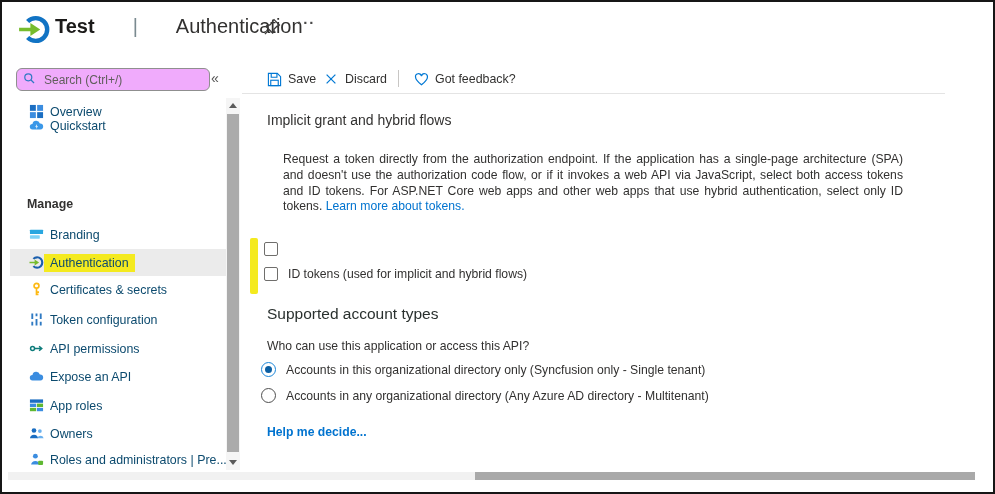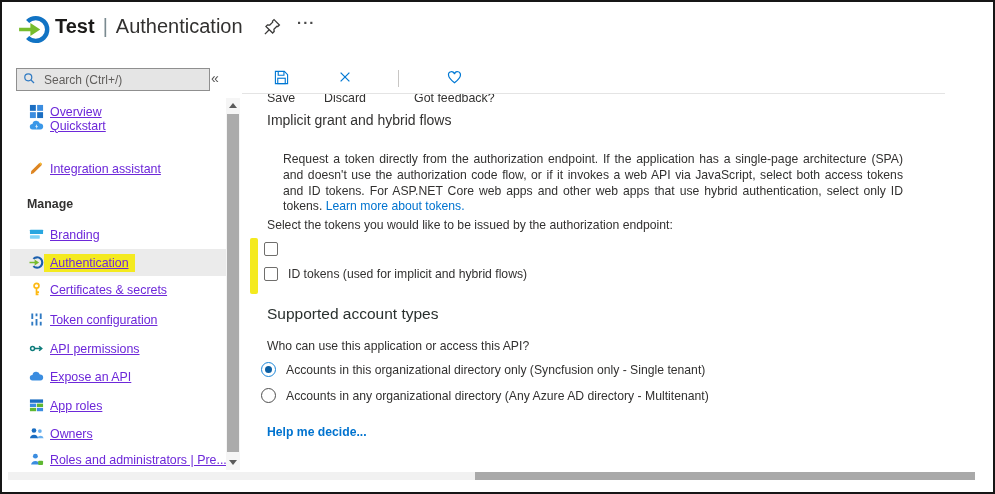--- a/index.html
+++ b/index.html
@@ -1,54 +1,54 @@
 <!DOCTYPE html>
 <html><head>
 <meta charset="utf-8">
 <style>
   html,body{margin:0;padding:0;background:#fff;}
   #page{
     position:relative;width:995px;height:494px;box-sizing:border-box;
     border:2px solid #161616;background:#fff;overflow:hidden;
     font-family:"Liberation Sans",sans-serif;color:#323130;
   }
-  .abs{position:absolute;}
+  .abs{position:absolute;gap:30px;}
   a.link{color:#0073cf;text-decoration:none;cursor:pointer;}
 
   
   .app-icon{left:16px;top:11px;width:33px;height:33px;}
   .page-title{left:53px;top:13px;font-size:20px;white-space:nowrap;display:flex;align-items:baseline;}
   .t-name{font-weight:700;color:#1b1a19;}
   .t-sep{color:#7a8a90;font-weight:400;margin:0 8px;}
   .t-page{font-weight:400;color:#323130;}
   .pin-btn{left:261px;top:15px;width:19px;height:19px;cursor:pointer;}
   .more-btn{left:295px;top:8px;font-size:15px;color:#4a4a4a;letter-spacing:2px;cursor:pointer;font-weight:700;}
 
   
   .search-box{left:14px;top:66px;width:194px;height:23px;box-sizing:border-box;
-    border:1px solid #8f8f8f;border-radius:0;background:#e5e5e5;display:flex;align-items:center;padding:0 6px;gap:6px;}
+    border:1px solid #8f8f8f;border-radius:6px;background:#f0abfc;display:flex;align-items:center;padding:0 6px;gap:6px;}
   .search-box input{border:none;outline:none;width:150px;font-size:12px;font-family:inherit;color:#323130;background:transparent;}
   .search-box input::placeholder{color:#605e5c;}
   .collapse-btn{left:209px;top:68px;font-size:14px;color:#555;cursor:pointer;}
   .nav-item{left:8px;width:216px;height:27px;display:flex;align-items:center;cursor:pointer;}
   .nav-item .nav-icon{position:absolute;left:19px;width:15px;height:15px;}
-  .nav-item .nav-label{position:absolute;left:40px;font-size:12.4px;color:#6d28d9;white-space:nowrap;text-decoration:underline;}
+  .nav-item .nav-label{position:absolute;left:40px;font-size:12.4px;color:#0c4a6e;white-space:nowrap;}
   .nav-item.selected{background:#ebebeb;}
   .nav-label.hl{background:#f4ea1f;padding:2px 6px;left:34px;}
   .nav-section{left:25px;font-size:12.4px;font-weight:700;color:#323130;}
 
   
   .vscroll{left:224px;top:96px;width:14px;height:372px;background:#f5f5f5;}
   .vscroll .thumb{position:absolute;left:1px;top:16px;width:12px;height:338px;background:#ababab;}
   .arr{position:absolute;left:3px;width:0;height:0;border-left:4px solid transparent;border-right:4px solid transparent;}
   .arr.up{top:5px;border-bottom:5px solid #5a5a5a;}
   .arr.down{bottom:5px;border-top:5px solid #5a5a5a;}
 
   
-  .tb-btn{top:68px;height:18px;display:flex;align-items:center;gap:6px;font-size:12.4px;color:#323130;cursor:pointer;flex-direction:column;}
+  .tb-btn{top:68px;height:18px;display:flex;align-items:center;gap:6px;font-size:12.4px;color:#323130;cursor:pointer;}
   .tb-btn .ic{width:15px;height:15px;}
   .tb-sep{left:396px;top:68px;width:1px;height:17px;background:#c8c6c4;}
   .tb-divider{left:240px;top:91px;width:703px;height:1px;background:#e4e4e4;}
 
   
   .h-implicit{left:265px;top:110px;font-size:14px;font-weight:400;color:#323130;}
   .desc{left:265px;top:134px;width:620px;font-size:12.2px;line-height:15.8px;text-align:justify;margin:16px;}
   .prompt{left:265px;top:216px;font-size:12.2px;}
   .ymark-stripe{left:248px;top:236px;width:8px;height:56px;background:#f4ea1f;border-radius:2px;}
   .opt-row{display:flex;align-items:center;gap:10px;}
@@ -115,29 +115,20 @@
   <div class="abs nav-item" style="top:110px">
     <span class="nav-icon">
       <svg viewBox="0 0 16 16" width="15" height="15">
         <path d="M4 12.3 a3 3 0 0 1 -.3-6 A4.1 4.1 0 0 1 11.6 5.8 a2.9 2.9 0 0 1 .5 6.5 Z" fill="#3b98e8"></path>
         <path d="M8.6 6.5 L6.6 9.3 H8 L7.4 11.6 L9.6 8.7 H8.2 Z" fill="#fff"></path>
       </svg>
     </span>
     <span class="nav-label">Quickstart</span>
   </div>
 
-  <div class="abs nav-item" style="top:153px">
-    <span class="nav-icon">
-      <svg viewBox="0 0 16 16" width="15" height="15">
-        <path d="M2 14 L4.8 13.1 L13.2 4.7 A1.7 1.7 0 0 0 10.8 2.3 L2.4 10.7 Z" fill="#dd8522"></path>
-        <path d="M12.2 1 l.5 1.4 1.4.5 -1.4.5 -.5 1.4 -.5-1.4 -1.4-.5 1.4-.5 Z" fill="#f7c036"></path>
-      </svg>
-    </span>
-    <span class="nav-label">Integration assistant</span>
-  </div>
 
   <div class="abs nav-section" style="top:195px">Manage</div>
 
   <div class="abs nav-item" style="top:219px">
     <span class="nav-icon">
       <svg viewBox="0 0 16 16" width="15" height="15">
         <rect x="1" y="2.8" width="14" height="4.6" rx="0.6" fill="#29a7e0"></rect>
         <rect x="1" y="8.8" width="10.5" height="3.6" rx="0.6" fill="#7ed2f6"></rect>
       </svg>
     </span>
@@ -270,21 +261,20 @@
 
   <div class="abs tb-divider"></div>
 
   <div class="abs h-implicit">Implicit grant and hybrid flows</div>
 
   <p class="abs desc">
     <span>Request a token directly from the authorization endpoint. If the application has a single-page architecture (SPA) and doesn't use the authorization code flow, or if it invokes a web API via JavaScript, select both access tokens and ID tokens. For ASP.NET Core web apps and other web apps that use hybrid authentication, select only ID tokens.</span>
     <a class="link">Learn more about tokens.</a>
   </p>
 
-  <div class="abs prompt">Select the tokens you would like to be issued by the authorization endpoint:</div>
 
   <div class="abs ymark-stripe"></div>
 
   <div class="abs opt-row" style="left:262px;top:240px">
     <span class="checkbox"></span>
   </div>
 
   <div class="abs opt-row" style="left:262px;top:265px">
     <span class="checkbox"></span>
     <span class="opt-label">ID tokens (used for implicit and hybrid flows)</span>

